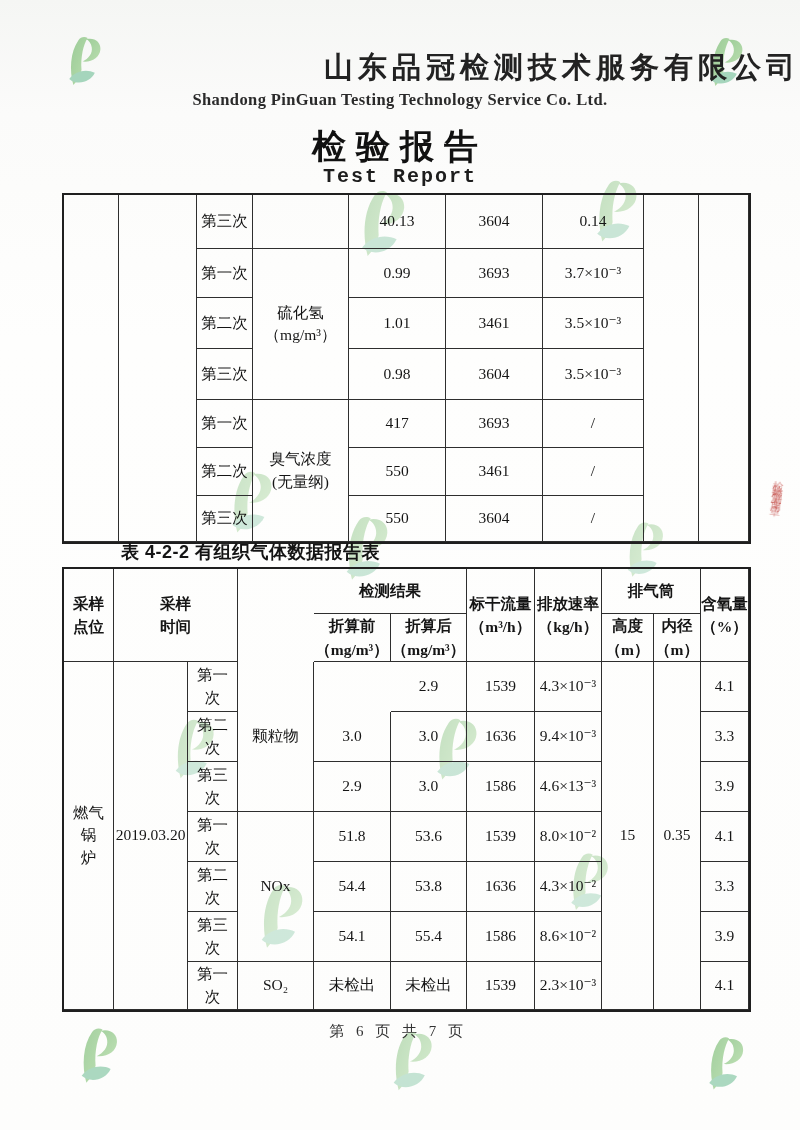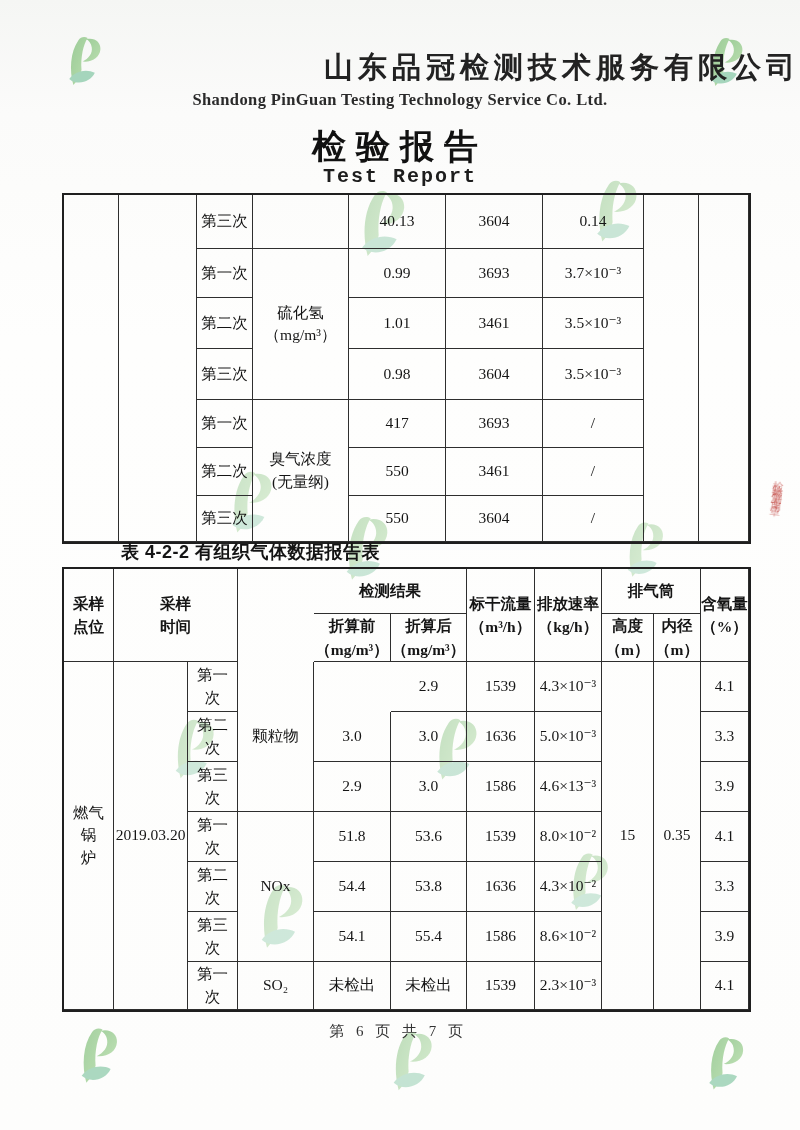--- a/index.html
+++ b/index.html
@@ -321,21 +321,21 @@
       <div class="cell" style="grid-area: 3 / 6 / span 1 / span 1;">2.9</div>
       <div class="cell" style="grid-area: 3 / 7 / span 1 / span 1;">1539</div>
       <div class="cell" style="grid-area: 3 / 8 / span 1 / span 1;">4.3×10⁻³</div>
       <div class="cell" style="grid-area: 3 / 9 / span 7 / span 1;">15</div>
       <div class="cell" style="grid-area: 3 / 10 / span 7 / span 1;">0.35</div>
       <div class="cell" style="grid-area: 3 / 11 / span 1 / span 1;">4.1</div>
       <div class="cell" style="grid-area: 4 / 3 / span 1 / span 1;">第二次</div>
       <div class="cell" style="grid-area: 4 / 5 / span 1 / span 1;">3.0</div>
       <div class="cell" style="grid-area: 4 / 6 / span 1 / span 1;">3.0</div>
       <div class="cell" style="grid-area: 4 / 7 / span 1 / span 1;">1636</div>
-      <div class="cell" style="grid-area: 4 / 8 / span 1 / span 1;">5.0×10⁻³</div>
+      <div class="cell" style="grid-area: 4 / 8 / span 1 / span 1;">9.4×10⁻³</div>
       <div class="cell" style="grid-area: 4 / 11 / span 1 / span 1;">3.3</div>
       <div class="cell" style="grid-area: 5 / 3 / span 1 / span 1;">第三次</div>
       <div class="cell" style="grid-area: 5 / 5 / span 1 / span 1;">2.9</div>
       <div class="cell" style="grid-area: 5 / 6 / span 1 / span 1;">3.0</div>
       <div class="cell" style="grid-area: 5 / 7 / span 1 / span 1;">1586</div>
       <div class="cell" style="grid-area: 5 / 8 / span 1 / span 1;">4.6×13⁻³</div>
       <div class="cell" style="grid-area: 5 / 11 / span 1 / span 1;">3.9</div>
       <div class="cell" style="grid-area: 6 / 3 / span 1 / span 1;">第一次</div>
       <div class="cell" style="grid-area: 6 / 4 / span 3 / span 1;">NOx</div>
       <div class="cell" style="grid-area: 6 / 5 / span 1 / span 1;">51.8</div>

